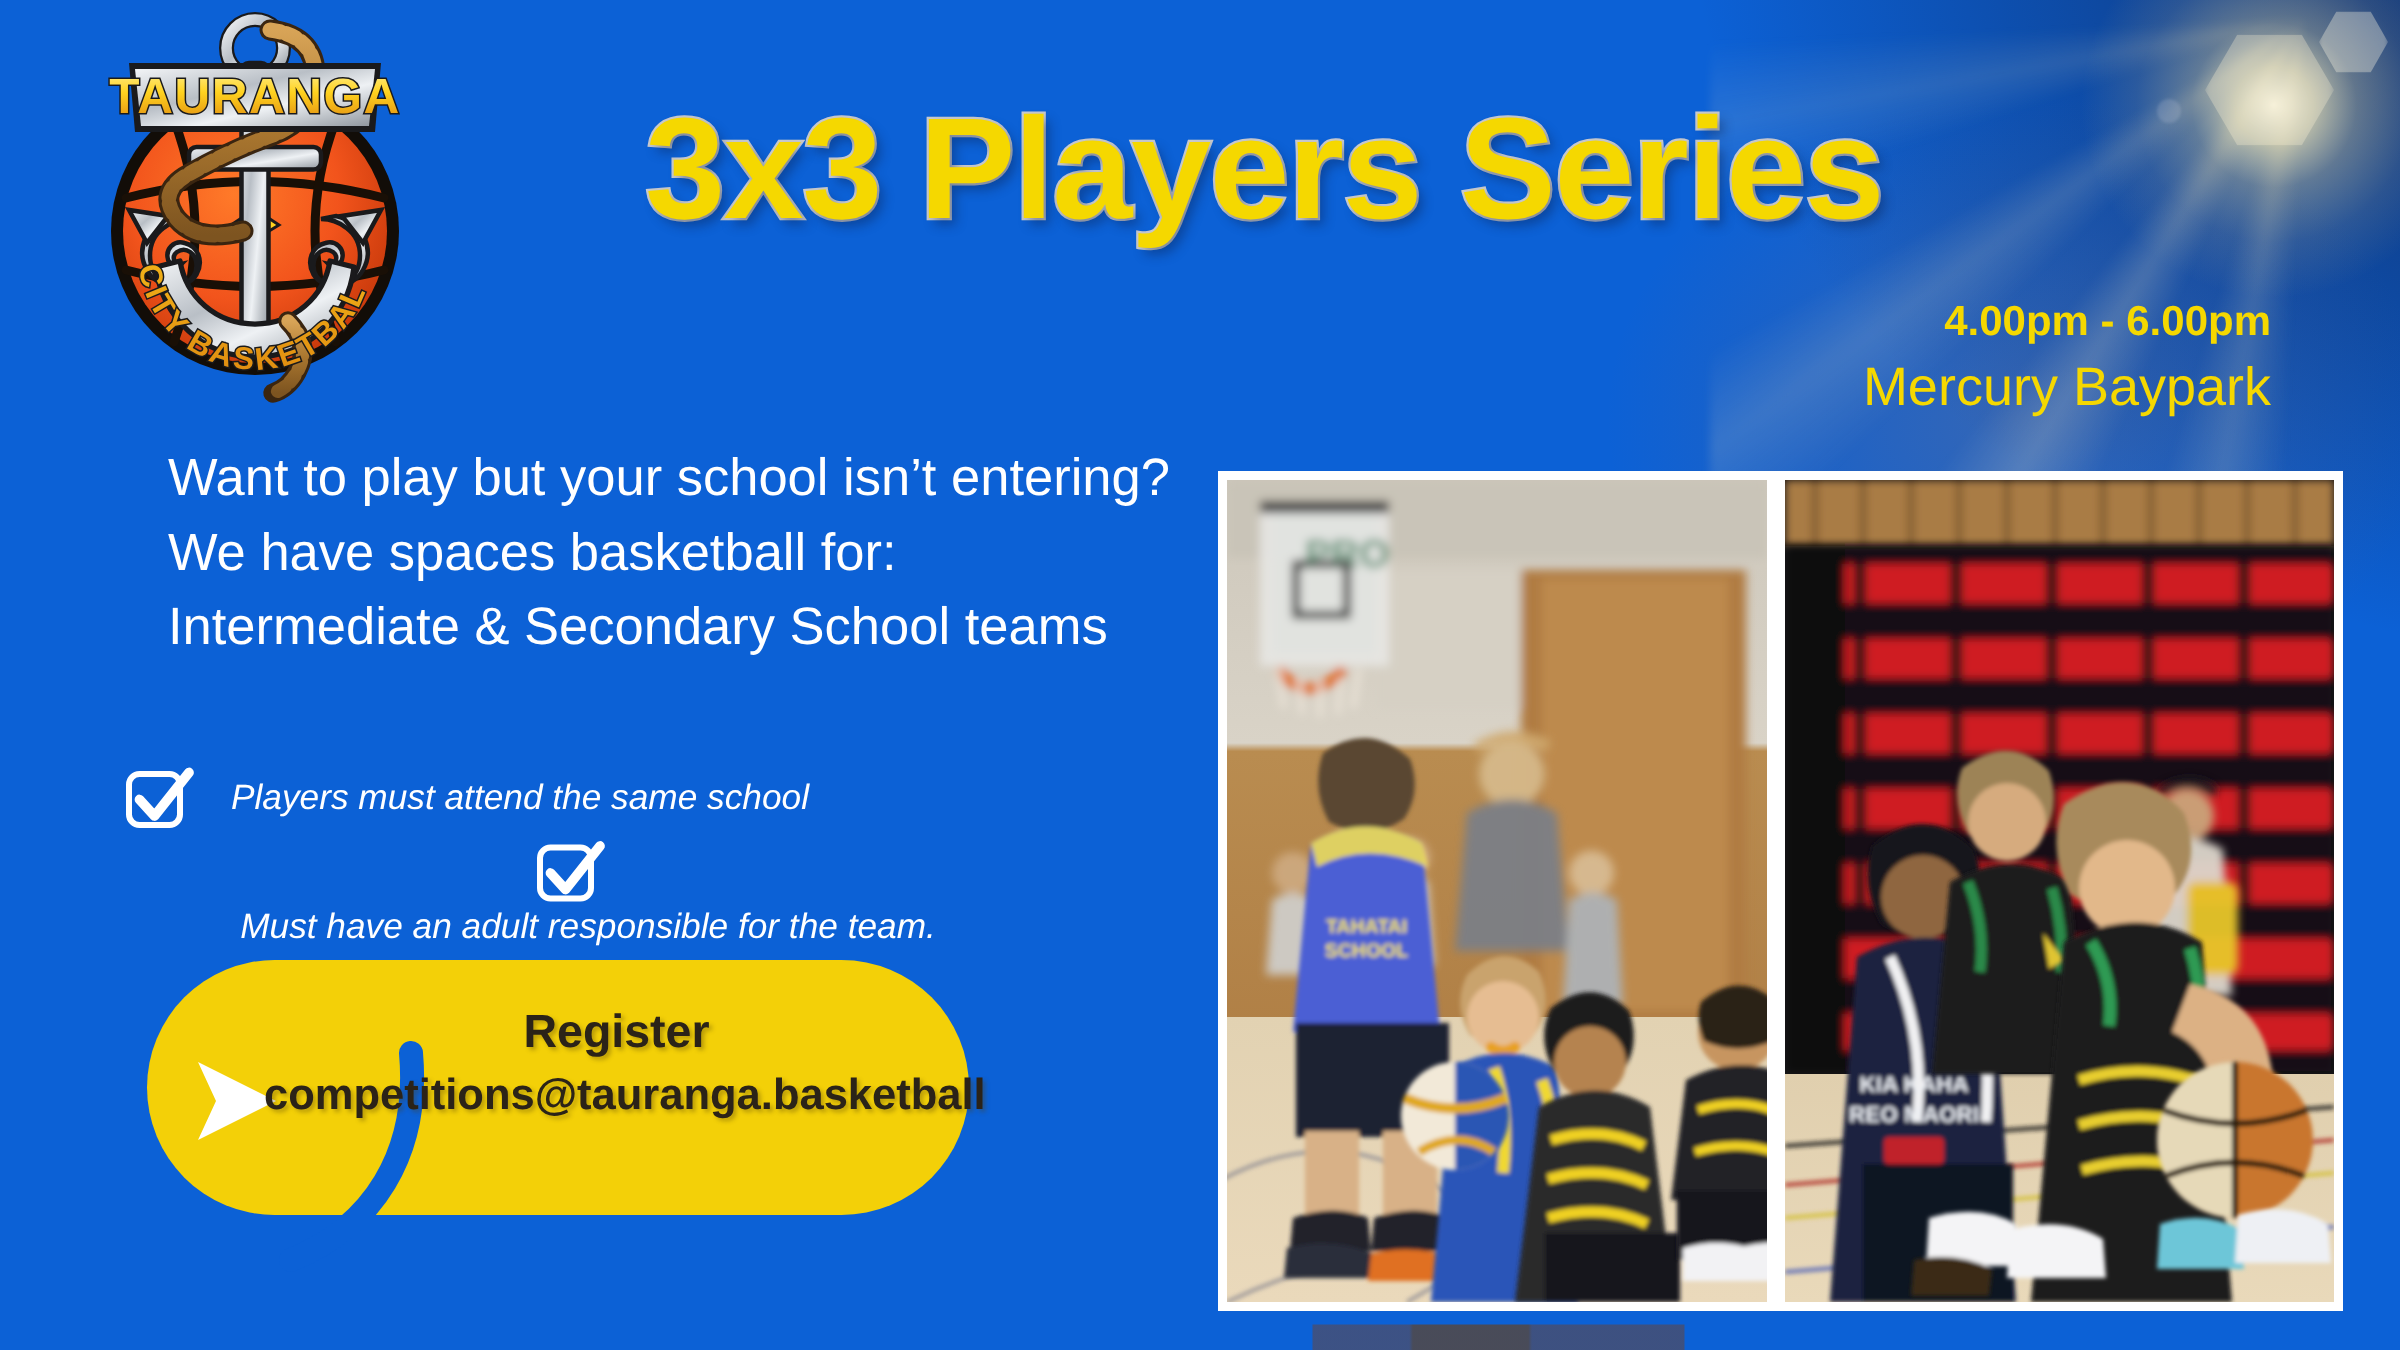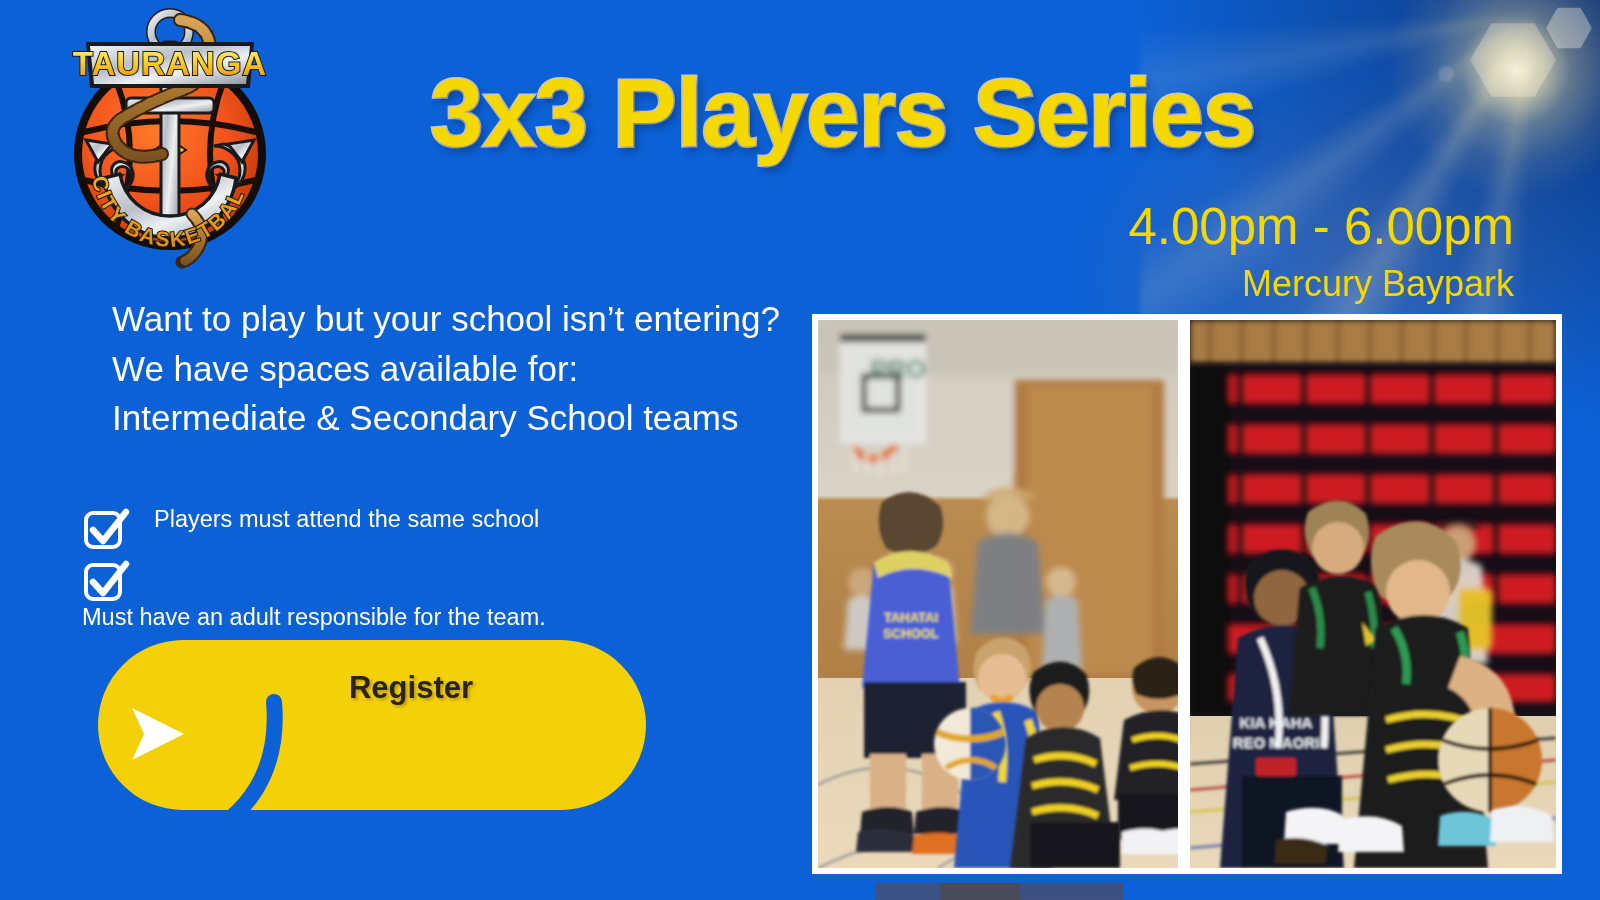--- a/index.html
+++ b/index.html
@@ -119,22 +119,22 @@
     white-space: nowrap;
   }
 
   
   .timeline {
     position: absolute;
     right: 86px; top: 198px;
     text-align: right;
   }
   .time-text {
-    font-size: 51px;
-    font-weight: 400;
+    font-size: 28px;
+    font-weight: 700;
     color: #f5d800;
     letter-spacing: 0px;
     line-height: 1.12;
   }
   .venue-text {
     font-size: 36px;
     font-weight: 400;
     color: #f5d800;
     line-height: 1.25;
     margin-top: 6px;
@@ -156,22 +156,24 @@
   .copy div { white-space: nowrap; }
 
   
   .checklist {
     position: absolute;
     left: 82px; top: 505px;
     width: 620px;
   }
   .check-row {
     display: flex;
+    align-items: center;
     height: 52px;
     margin-bottom: 0px;
+    font-style: italic;
   }
   .check-row + .check-row { margin-top: 0px; flex-direction: column; }
   .check-icon {
     width: 46px; height: 46px;
     flex: 0 0 46px;
     margin-right: 26px;
     position: relative;
   }
   .check-icon svg { display: block; width: 100%; height: 100%; overflow: visible; }
   .check-label {
@@ -358,21 +360,21 @@
 
   <div class="title">3x3 Players Series</div>
 
   <div class="timeline">
     <div class="time-text">4.00pm - 6.00pm</div>
     <div class="venue-text">Mercury Baypark</div>
   </div>
 
   <div class="copy">
     <div>Want to play but your school isn’t entering?</div>
-    <div>We have spaces available for:</div>
+    <div>We have spaces basketball for:</div>
     <div>Intermediate &amp; Secondary School teams</div>
   </div>
 
   <div class="checklist">
     <div class="check-row">
       <span class="check-icon">
         <svg viewBox="0 0 46 46" xmlns="http://www.w3.org/2000/svg">
           <rect x="4" y="8" width="34" height="34" rx="7" ry="7" fill="none" stroke="#ffffff" stroke-width="4"></rect>
           <path d="M11 25 L21 36 L44 7" fill="none" stroke="#ffffff" stroke-width="6.5" stroke-linecap="round" stroke-linejoin="round"></path>
         </svg>
@@ -395,20 +397,21 @@
     <svg class="cta-swoosh" viewBox="0 0 548 230" xmlns="http://www.w3.org/2000/svg">
       <path d="M176 62 C182 130 150 178 96 200" fill="none" stroke="#0c61d6" stroke-width="16" stroke-linecap="round"></path>
     </svg>
     <span class="cta-arrow">
       <svg viewBox="0 0 62 56" xmlns="http://www.w3.org/2000/svg">
         <path d="M6 2 L58 28 L6 54 L18 28 Z" fill="#ffffff"></path>
       </svg>
     </span>
     <div class="cta-text">
       <div class="cta-line1">Register</div>
+      <div class="cta-line2">competitions@tauranga.basketball</div>
     </div>
   </div>
 
   <div class="photo-frame photo-left">
     <div class="photo-inner">
       <svg viewBox="0 0 360 548" preserveAspectRatio="xMidYMid slice" xmlns="http://www.w3.org/2000/svg">
         <defs>
           <linearGradient id="wallL" x1="0" y1="0" x2="0" y2="1">
             <stop offset="0%" stop-color="#cdc7bb"></stop>
             <stop offset="32%" stop-color="#d9d3c7"></stop>

